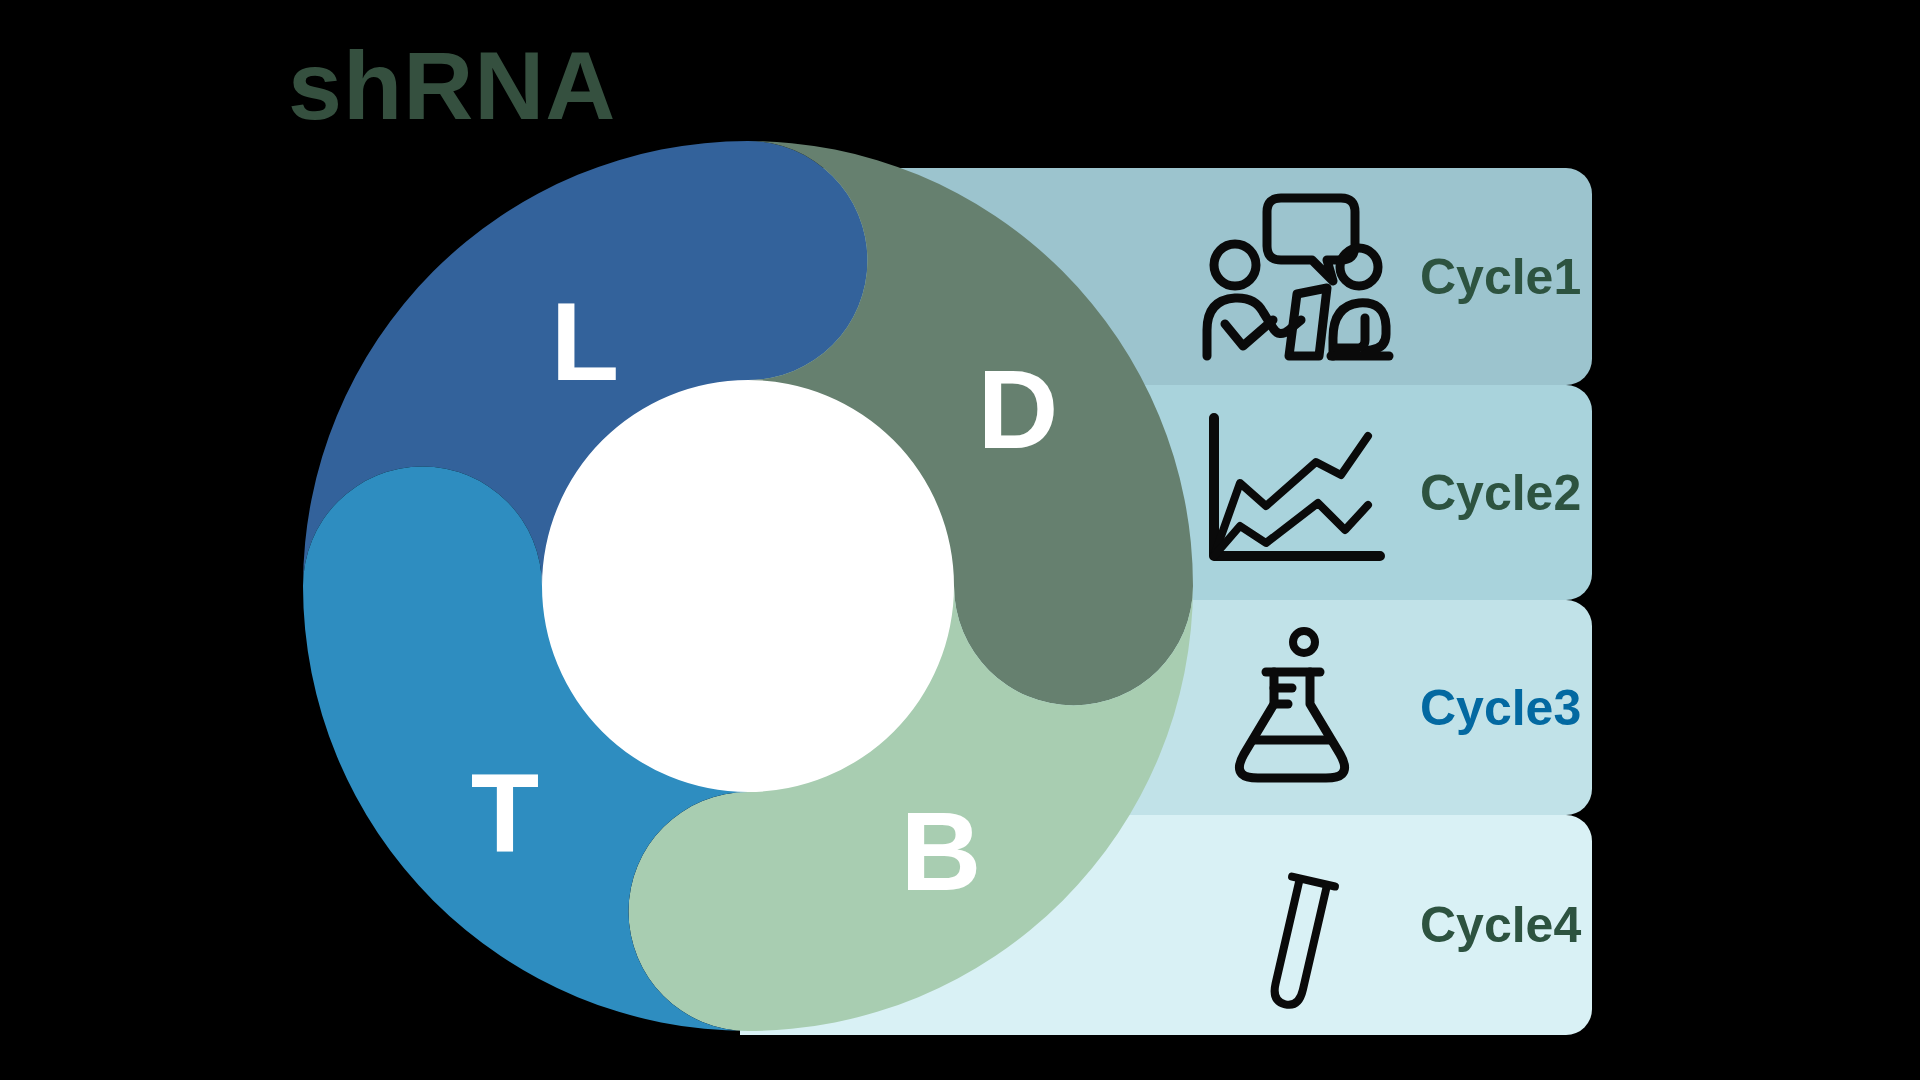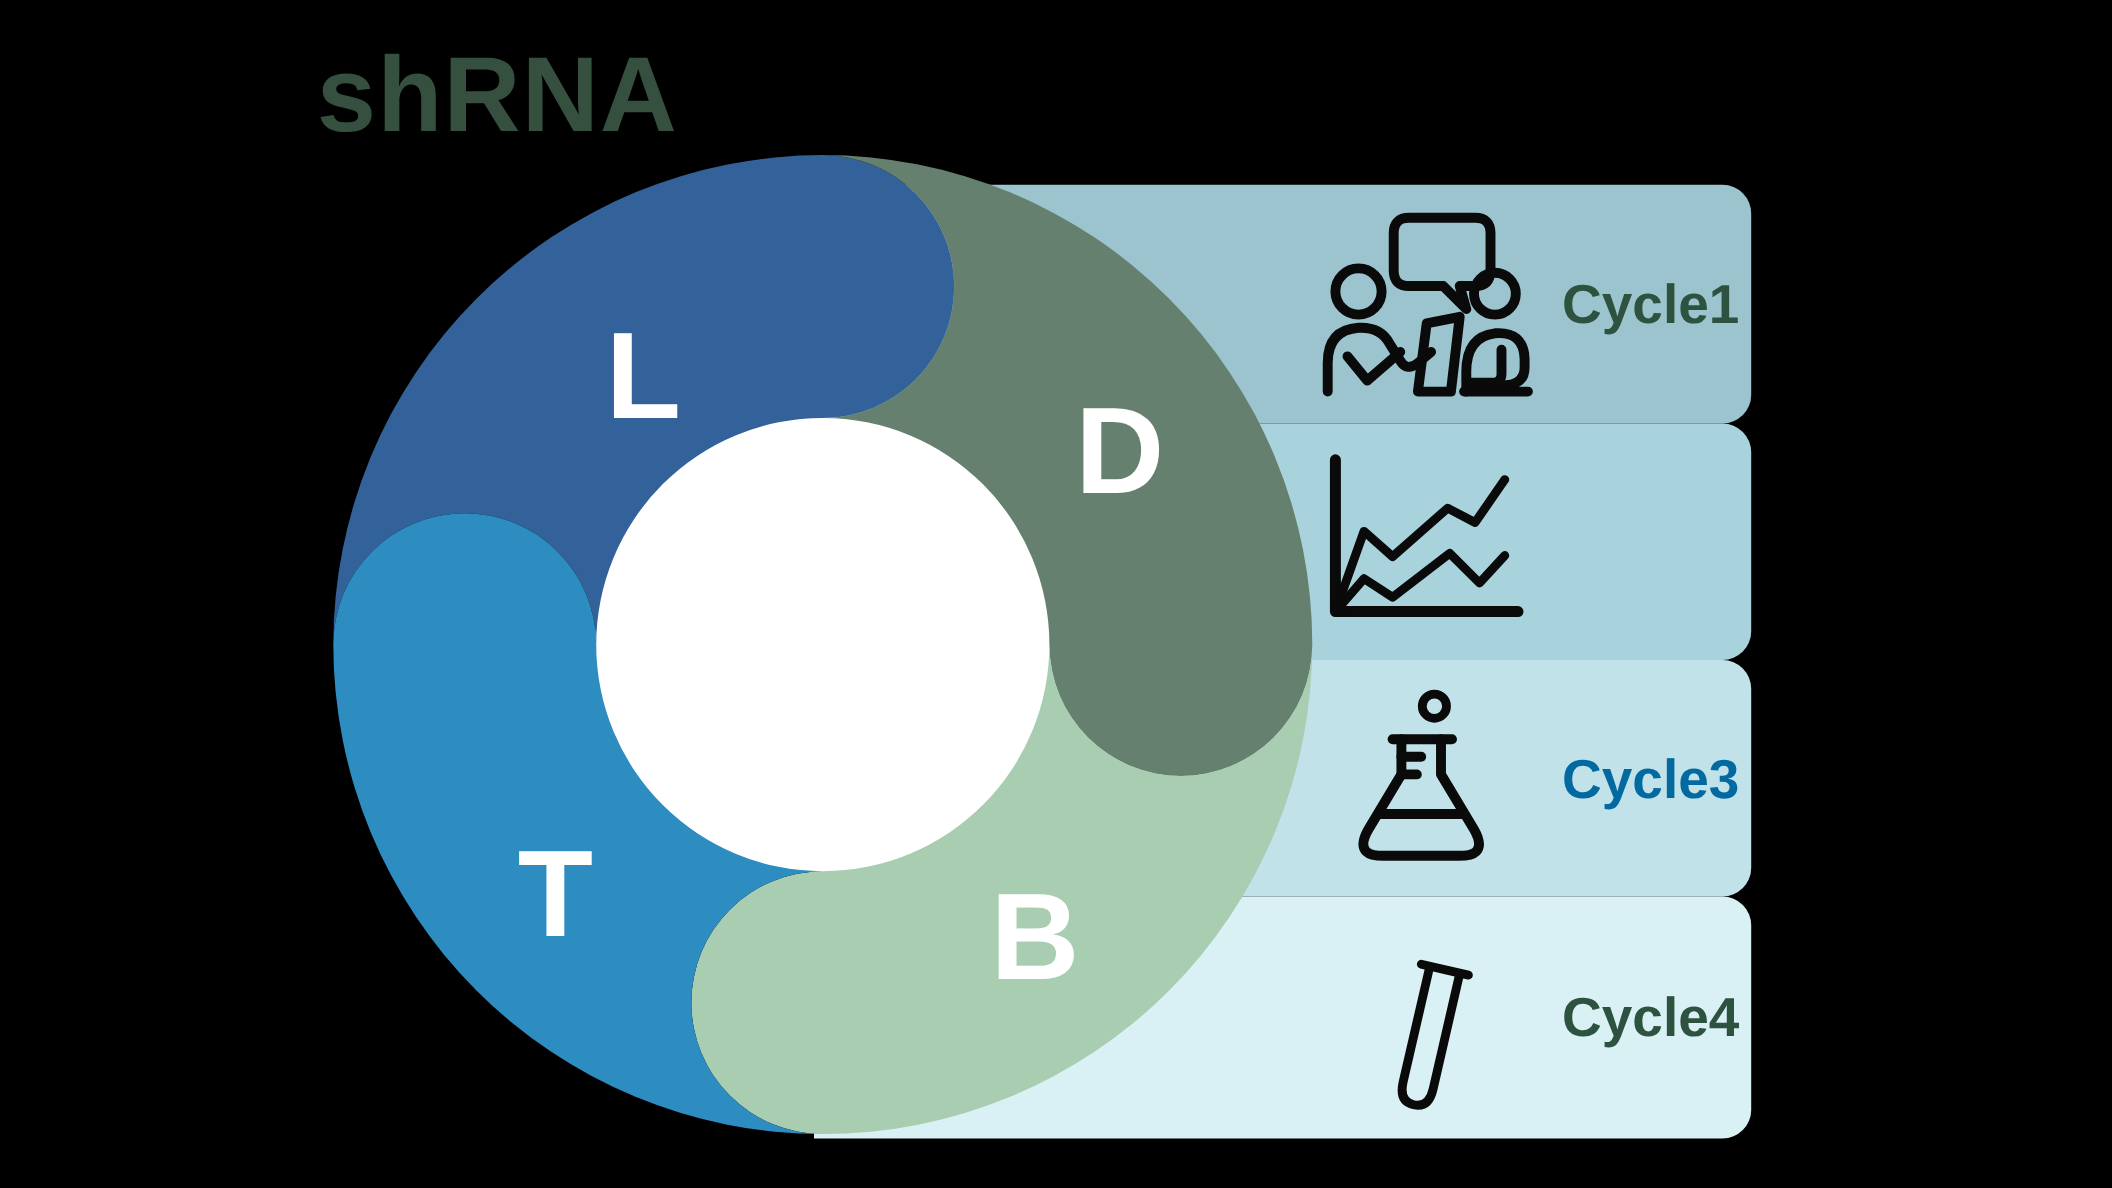--- a/index.html
+++ b/index.html
@@ -74,20 +74,21 @@
         <circle cx="118" cy="52" r="8.5"></circle>
           <circle cx="143" cy="65" r="8.5"></circle>
         <circle cx="170" cy="26" r="8.5"></circle>
         <circle cx="42" cy="116" r="8.5"></circle>
           <circle cx="68" cy="133" r="8.5"></circle>
         <circle cx="120" cy="93" r="8.5"></circle>
           <circle cx="147" cy="120" r="8.5"></circle>
         <circle cx="170" cy="95" r="8.5"></circle>
       </g>
     </svg>
+    <div class="band-label" style="color: rgb(45, 83, 64);">Cycle2</div>
   </div>
 
   <div class="band band-3" style="background-color: rgb(193, 226, 232);">
     <svg class="band-icon icon-3 stroke-icon" width="124" height="174" viewBox="0 0 124 174" stroke-width="9" stroke="#0A0A0A">
       <circle cx="49" cy="38" r="5.5" stroke="none" fill="#0A0A0A"></circle>
       <circle cx="76" cy="26" r="11" stroke-width="8"></circle>
       <path d="M 38 56 H 92"></path>
       <path d="M 46 56 V 88 L 16 138 Q 8 152 14 158 Q 18 162 30 162 H 98 Q 110 162 114 158 Q 120 152 112 138 L 82 88 V 56"></path>
       <path d="M 26 124 H 102"></path>
       <path d="M 46 72 H 64"></path>

